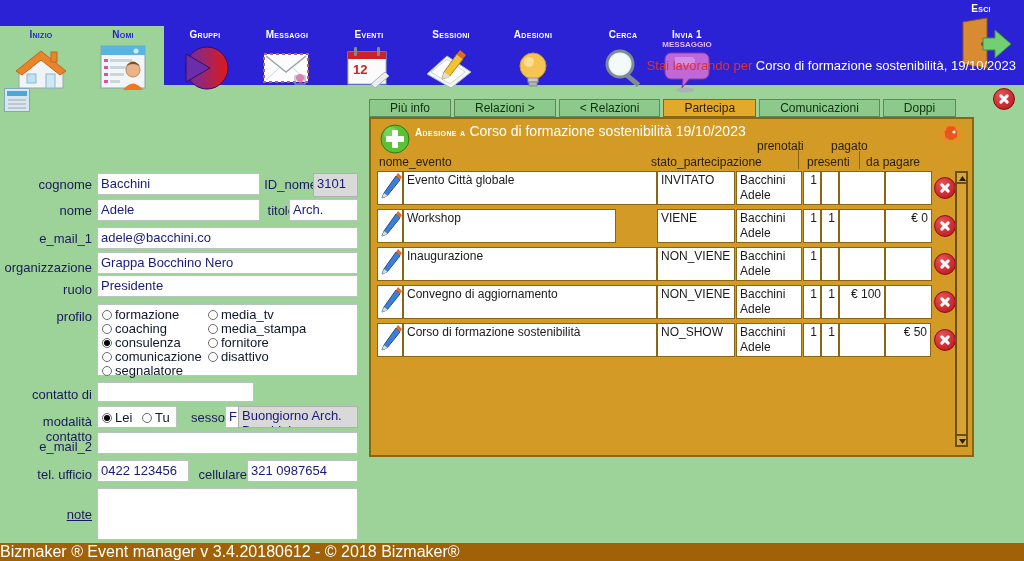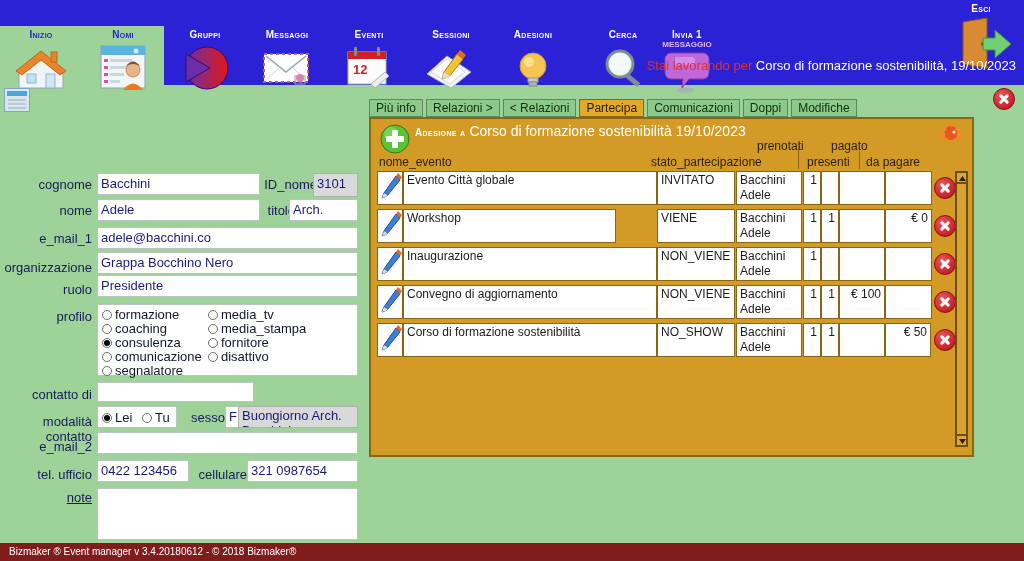--- a/index.html
+++ b/index.html
@@ -32,21 +32,21 @@
        font-size:13px;color:#1a1a7a;padding:1px 3px;line-height:17px;white-space:nowrap;overflow:hidden;}
   .fld.gray{background:#d9d9d9;border:1px solid #b0b0b0;}
   .fld.area{line-height:15px;white-space:normal;}
   .radiobox{position:absolute;background:#ffffff;border:1px solid #b9c4bd;box-sizing:border-box;}
   .rbrow{position:absolute;font-size:13px;color:#0f172a;white-space:nowrap;}
   .rb{display:inline-block;width:10px;height:10px;border:1px solid #6b6b6b;border-radius:50%;
       background:#fff;vertical-align:-1px;margin-right:3px;box-sizing:border-box;position:relative;}
   .rb.on::after{content:"";position:absolute;left:1px;top:1px;width:6px;height:6px;border-radius:50%;background:#000;}
   
   #tabs{position:absolute;left:369px;top:99px;height:18px;}
-  .tab{float:left;height:18px;line-height:17px;padding:0 6px;margin-right:3px;
+  .tab{float:left;height:18px;line-height:17px;padding:0 20px;margin-right:3px;
        background:#8cc98a;border:1px solid #5c8a5a;box-sizing:border-box;
        font-size:12px;color:#10300f;cursor:pointer;}
   .tab.sel{background:#e3a92b;border-color:#8a6512;color:#2a1e00;}
   #orange{position:absolute;left:369px;top:117px;width:605px;height:340px;
           background:#d39b26;border:2px solid #8a6512;box-sizing:border-box;}
   #plusbtn{position:absolute;left:8px;top:4px;width:32px;height:32px;cursor:pointer;}
   #adTitle{position:absolute;left:44px;top:4px;font-size:14px;color:#ffffff;white-space:nowrap;}
   #adTitle .sc{font-size:10px;font-weight:bold;font-variant:small-caps;letter-spacing:.4px;}
   .hdr{position:absolute;font-size:12px;color:#2a1e00;white-space:nowrap;}
   .vsep{position:absolute;width:1px;background:#8a6512;}
@@ -60,22 +60,22 @@
   .pencil{position:absolute;left:0;top:0;width:26px;height:34px;background:#ffffff;
           border:1px solid #8a6512;box-sizing:border-box;cursor:pointer;}
   .delbtn{position:absolute;width:22px;height:22px;top:6px;cursor:pointer;}
   
   #sb{position:absolute;right:4px;top:52px;width:13px;height:276px;background:#cf9a2e;
       border:1px solid #6b4f10;box-sizing:border-box;cursor:pointer;}
   .sbarr{position:absolute;left:0;width:11px;height:11px;background:#d9a83c;border:1px solid #6b4f10;
          box-sizing:border-box;}
   .sbthumb{position:absolute;left:0;top:11px;width:11px;height:252px;background:#d8a235;border:1px solid #6b4f10;box-sizing:border-box;}
   
-  #footer{position:absolute;left:0;bottom:0;width:1024px;height:18px;background:#7f1d1d;
-          color:#ffffff;font-size:10px;line-height:18px;padding-left:9px;box-sizing:border-box;}
+  #footer{position:absolute;left:0;bottom:0;width:1024px;height:18px;background:#a16207;
+          color:#ffffff;font-size:16px;line-height:18px;padding-left:0;box-sizing:border-box;}
   #closeX{position:absolute;left:993px;top:88px;width:22px;height:22px;cursor:pointer;}
   .circx{width:100%;height:100%;border-radius:50%;background:radial-gradient(circle at 35% 30%,#e8555a,#b51016);
          border:1px solid #8d0c11;box-sizing:border-box;position:relative;}
   .circx::before,.circx::after{content:"";position:absolute;left:50%;top:50%;width:60%;height:3px;
         background:#fff;transform:translate(-50%,-50%) rotate(45deg);border-radius:2px;}
   .circx::after{transform:translate(-50%,-50%) rotate(-45deg);}
 </style>
 </head>
 <body>
 
@@ -299,21 +299,21 @@
   <div class="fld gray area" style="left:238px;top:321px;width:120px;height:22px;">Buongiorno Arch. Bacchini</div>
 
   <div class="fld-label" style="left:10px;top:354px;width:82px;">e_mail_2</div>
   <div class="fld" style="left:97px;top:347px;width:261px;height:22px;"></div>
 
   <div class="fld-label" style="left:10px;top:382px;width:82px;">tel. ufficio</div>
   <div class="fld" style="left:97px;top:375px;width:92px;height:22px;">0422 123456</div>
   <div class="fld-label" style="left:190px;top:382px;width:57px;">cellulare</div>
   <div class="fld" style="left:247px;top:375px;width:111px;height:22px;">321 0987654</div>
 
-  <div class="fld-label" style="left:10px;top:405px;width:82px;text-decoration:underline;">note</div>
+  <div class="fld-label" style="left:10px;top:422px;width:82px;text-decoration:underline;">note</div>
   <div class="fld area" style="left:97px;top:403px;width:261px;height:52px;"></div>
 </div>
 
 <div id="tabs">
   <div class="tab">Più info</div>
   <div class="tab">Relazioni &gt;</div>
   <div class="tab">&lt; Relazioni</div>
   <div class="tab sel">Partecipa</div>
   <div class="tab">Comunicazioni</div>
   <div class="tab">Doppi</div>

